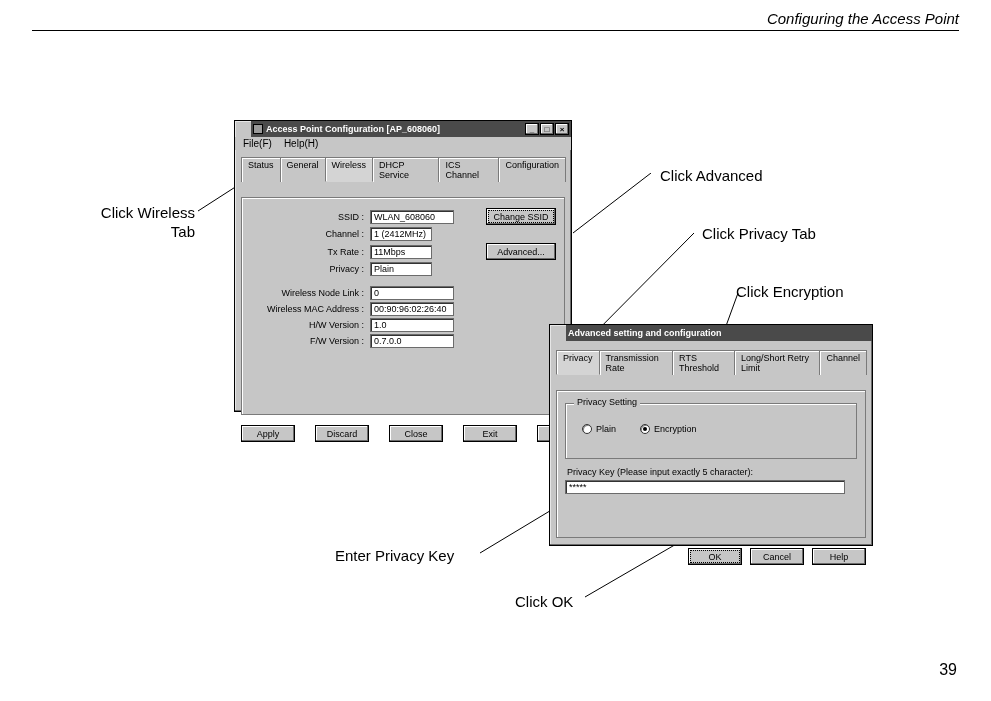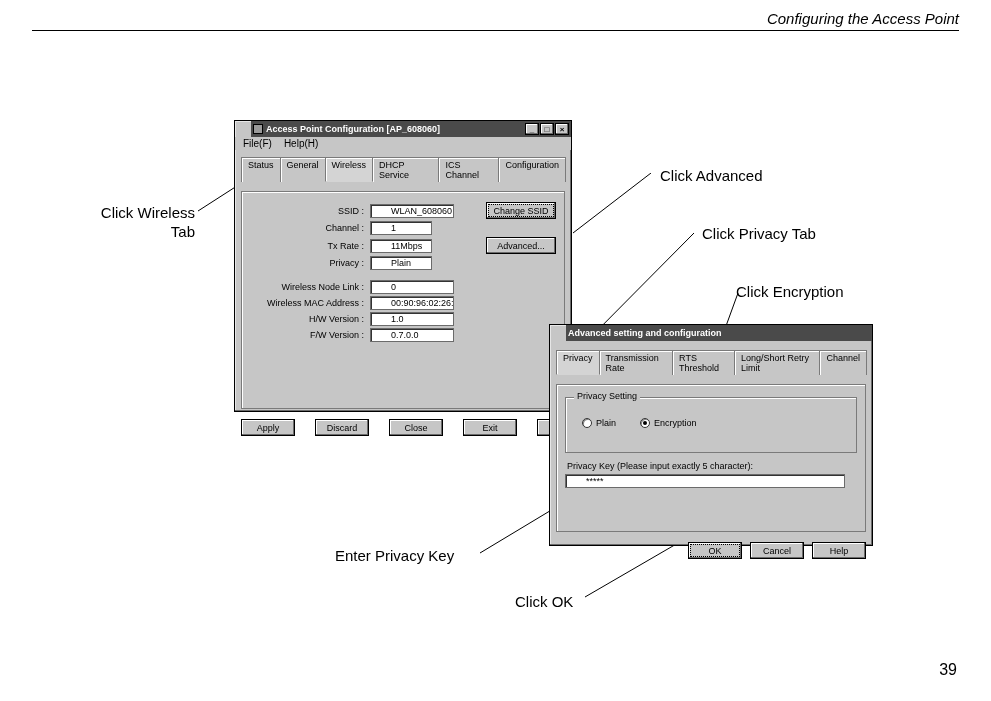--- a/index.html
+++ b/index.html
@@ -79,21 +79,21 @@
   .menubar {
     display: flex;
     gap: 4px;
     padding: 1px 4px;
     background: #c6c6c6;
     font-size: 10px;
   }
   .menubar span { padding: 0 4px; }
   .tabstrip {
     display: flex;
-    margin: 6px 6px 10px 6px;
+    margin: 6px 6px 16px 6px;
   }
   .tab {
     background: #c6c6c6;
     border: 1px solid #7a7a7a;
     border-bottom: none;
     padding: 2px 6px;
     font-size: 9px;
     position: relative;
     top: 1px;
     box-shadow: inset 1px 1px 0 #fff;
@@ -122,21 +122,21 @@
     text-align: right;
     padding-right: 6px;
     font-size: 9px;
   }
   .sunken-field {
     height: 14px;
     background: #fff;
     border: 1px solid #6b6b6b;
     box-shadow: inset 1px 1px 0 #333;
     font-size: 9px;
-    padding: 1px 20px;
+    padding: 1px 3px;
     line-height: 11px;
     overflow: hidden;
   }
   .btn98 {
     height: 17px;
     min-width: 54px;
     background: #c6c6c6;
     border: 1px solid #000;
     box-shadow: inset -1px -1px 0 #6b6b6b, inset 1px 1px 0 #fff;
     font-size: 9px;

